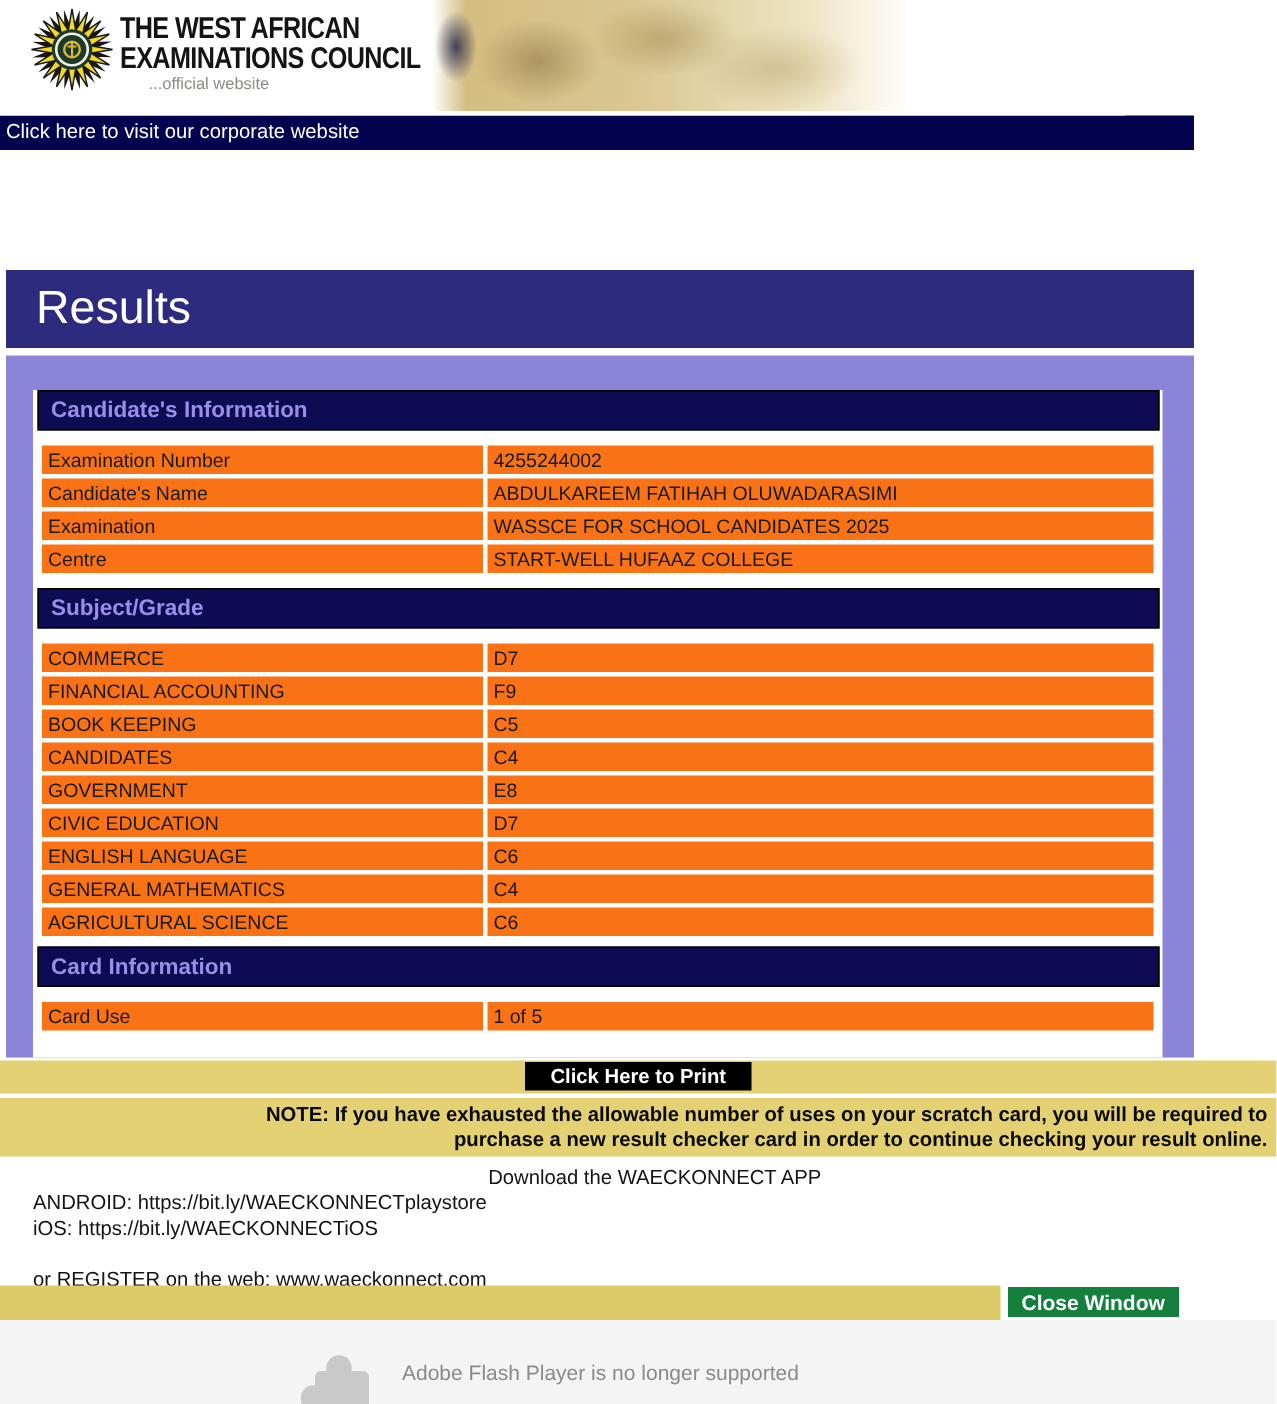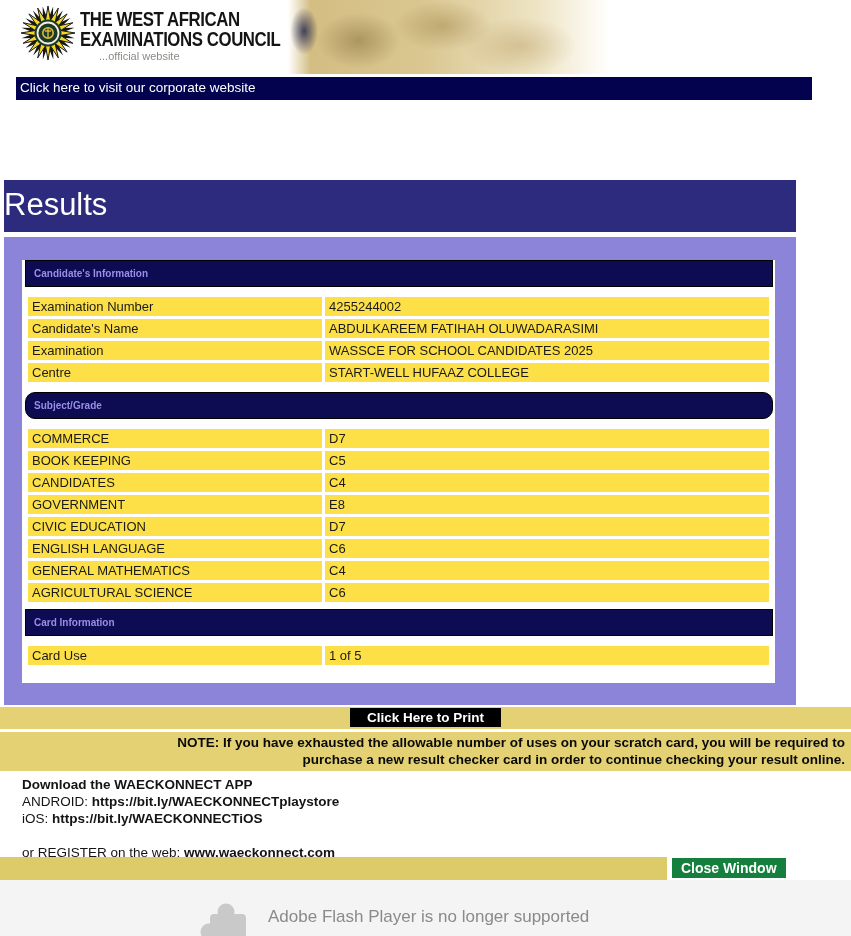--- a/index.html
+++ b/index.html
@@ -18,69 +18,69 @@
         rgba(216,196,140,.96) 42%, rgba(233,220,178,.75) 78%, rgba(255,255,255,0) 100%);
   }
   .logo { position:absolute; left:20px; top:4px; }
   .hdr-title { position:absolute; left:80px; top:9px; font-weight:bold; color:#141414;
     font-size:20px; line-height:1.02; letter-spacing:-0.5px;
     transform:scaleX(.84); transform-origin:left top; white-space:nowrap; }
   .hdr-tag { position:absolute; left:99px; top:50px; font-size:11px; color:#8a8a86; }
 
   
   .corpbar { width:796px; height:23px; background:#02024e; color:#fff; font-size:13.5px;
-    line-height:22px; padding-left:4px; cursor:pointer;margin-left:16px; }
+    line-height:22px; padding-left:4px; cursor:pointer; }
 
   .gap80 { height:80px; }
 
   
   .results-bar { margin-left:4px; width:792px; height:52px; background:#2d2b7d; }
-  .results-bar span { display:inline-block; padding:7px 0 0 0; color:#fff; font-size:31px; }
+  .results-bar span { display:inline-block; padding:7px 0 0 20px; color:#fff; font-size:31px; }
 
   .gap5 { height:5px; }
 
   
   .panel { margin-left:4px; width:792px; height:468px; background:#8c84d8; padding-top:21px; }
   .inner { margin-left:18px; width:753px; background:#fff; padding-bottom:18px; }
   .sec-hdr { margin:2px 2px 0 3px; height:27px; background:#0d0b52; border:1px solid #000;
-    color:#9a8ee8; font-weight:bold; font-size:10px; line-height:25px; padding-left:8px; }
-  .sec-hdr.mt10 { margin-top:10px;border-radius:10px; }
+    color:#9a8ee8; font-weight:bold; font-size:15px; line-height:25px; padding-left:8px; }
+  .sec-hdr.mt10 { margin-top:10px; }
   .sec-hdr.mt7  { margin-top:7px; }
   .tbl { margin:10px 6px 0 6px; display:flex; flex-direction:column; row-gap:3px; }
   .row { display:flex; column-gap:3px; height:19px; }
-  .cell { background:#fde047; font-size:13px; color:#1a1a1a; line-height:19px;
+  .cell { background:#f97316; font-size:13px; color:#1a1a1a; line-height:19px;
     padding-left:4px; white-space:nowrap; overflow:hidden; }
   .cell.lbl { width:294px; }
   .cell.val { flex:1; }
 
   
   .gap2 { height:2px; } .gap3 { height:3px; }
   .print-band { width:851px; height:22px; background:#e3d173; text-align:center; }
   .print-btn { display:inline-block; background:#000; color:#fff; font-weight:bold;
     font-size:13.5px; line-height:17px; padding:1px 17px; margin-top:1px; cursor:pointer; }
   .note-band { width:851px; background:#e3d173; padding:2px 6px 3px 16px; text-align:right; }
   .note-line { font-size:13.5px; font-weight:bold; color:#0a0a0a; line-height:17px; }
 
   
   .dl { padding:5px 0 0 22px; height:86px; font-size:13.5px; color:#141414; }
-  .dl .b { font-weight:bold; }
+  .dl .b { font-weight:normal;text-align:center; }
   .dl-line { line-height:17px; }
   .dl-reg { margin-top:17px; line-height:17px; }
   .dl a, .linkish { color:inherit; text-decoration:none; cursor:pointer; }
 
   
   .bottom-band { position:relative; width:851px; height:23px; }
   .bottom-yellow { width:667px; height:23px; background:#ddca69; }
   .close-btn { position:absolute; left:672px; top:1px; height:20px; background:#15803d;
     color:#fff; font-weight:bold; font-size:14px; line-height:20px; padding:0 9px; cursor:pointer; }
 
   
   .flash { position:relative; width:851px; height:57px; background:#f4f4f4; overflow:hidden; }
   .puzzle { position:absolute; left:196px; top:14px; }
-  .flash-msg { position:absolute; left:268px; top:27px; font-size:17px; color:#8a8a8a; }
+  .flash-msg { position:absolute; left:268px; top:27px; font-size:14px; color:#8a8a8a; }
 </style>
 </head>
 <body>
 
 <div class="hdr">
   <div class="hdr-photo"></div>
   <svg class="logo" width="56" height="60" viewBox="0 0 56 60">
     <polygon transform="rotate(11 28 29)" fill="#161616" points="55,29 40.7,31.5 52.9,39.3 38.8,36.2 47.1,48.1 35.2,39.8 38.3,53.9 30.5,41.8 28,56 25.5,41.8 17.7,53.9 20.8,39.8 8.9,48.1 17.2,36.2 3.1,39.3 15.3,31.5 1,29 15.3,26.5 3.1,18.7 17.2,21.8 8.9,9.9 20.8,18.2 17.7,4.1 25.5,16.2 28,2 30.5,16.2 38.3,4.1 35.2,18.2 47.1,9.9 38.8,21.8 52.9,18.7 40.7,26.5"></polygon>
     <polygon fill="#f2d723" stroke="#1a1a1a" stroke-width="1" points="55,29 40.7,31.5 52.9,39.3 38.8,36.2 47.1,48.1 35.2,39.8 38.3,53.9 30.5,41.8 28,56 25.5,41.8 17.7,53.9 20.8,39.8 8.9,48.1 17.2,36.2 3.1,39.3 15.3,31.5 1,29 15.3,26.5 3.1,18.7 17.2,21.8 8.9,9.9 20.8,18.2 17.7,4.1 25.5,16.2 28,2 30.5,16.2 38.3,4.1 35.2,18.2 47.1,9.9 38.8,21.8 52.9,18.7 40.7,26.5"></polygon>
     <circle cx="28" cy="29" r="13.5" fill="#1e3a27"></circle>
@@ -128,20 +128,24 @@
       </div>
       </div>
 
     <div class="sec-hdr mt10">Subject/Grade</div>
     <div class="tbl">
         <div class="row">
         <div class="cell lbl">COMMERCE</div>
         <div class="cell val">D7</div>
       </div>
         <div class="row">
+        <div class="cell lbl">FINANCIAL ACCOUNTING</div>
+        <div class="cell val">F9</div>
+      </div>
+        <div class="row">
         <div class="cell lbl">BOOK KEEPING</div>
         <div class="cell val">C5</div>
       </div>
         <div class="row">
         <div class="cell lbl">CANDIDATES</div>
         <div class="cell val">C4</div>
       </div>
         <div class="row">
         <div class="cell lbl">GOVERNMENT</div>
         <div class="cell val">E8</div>

